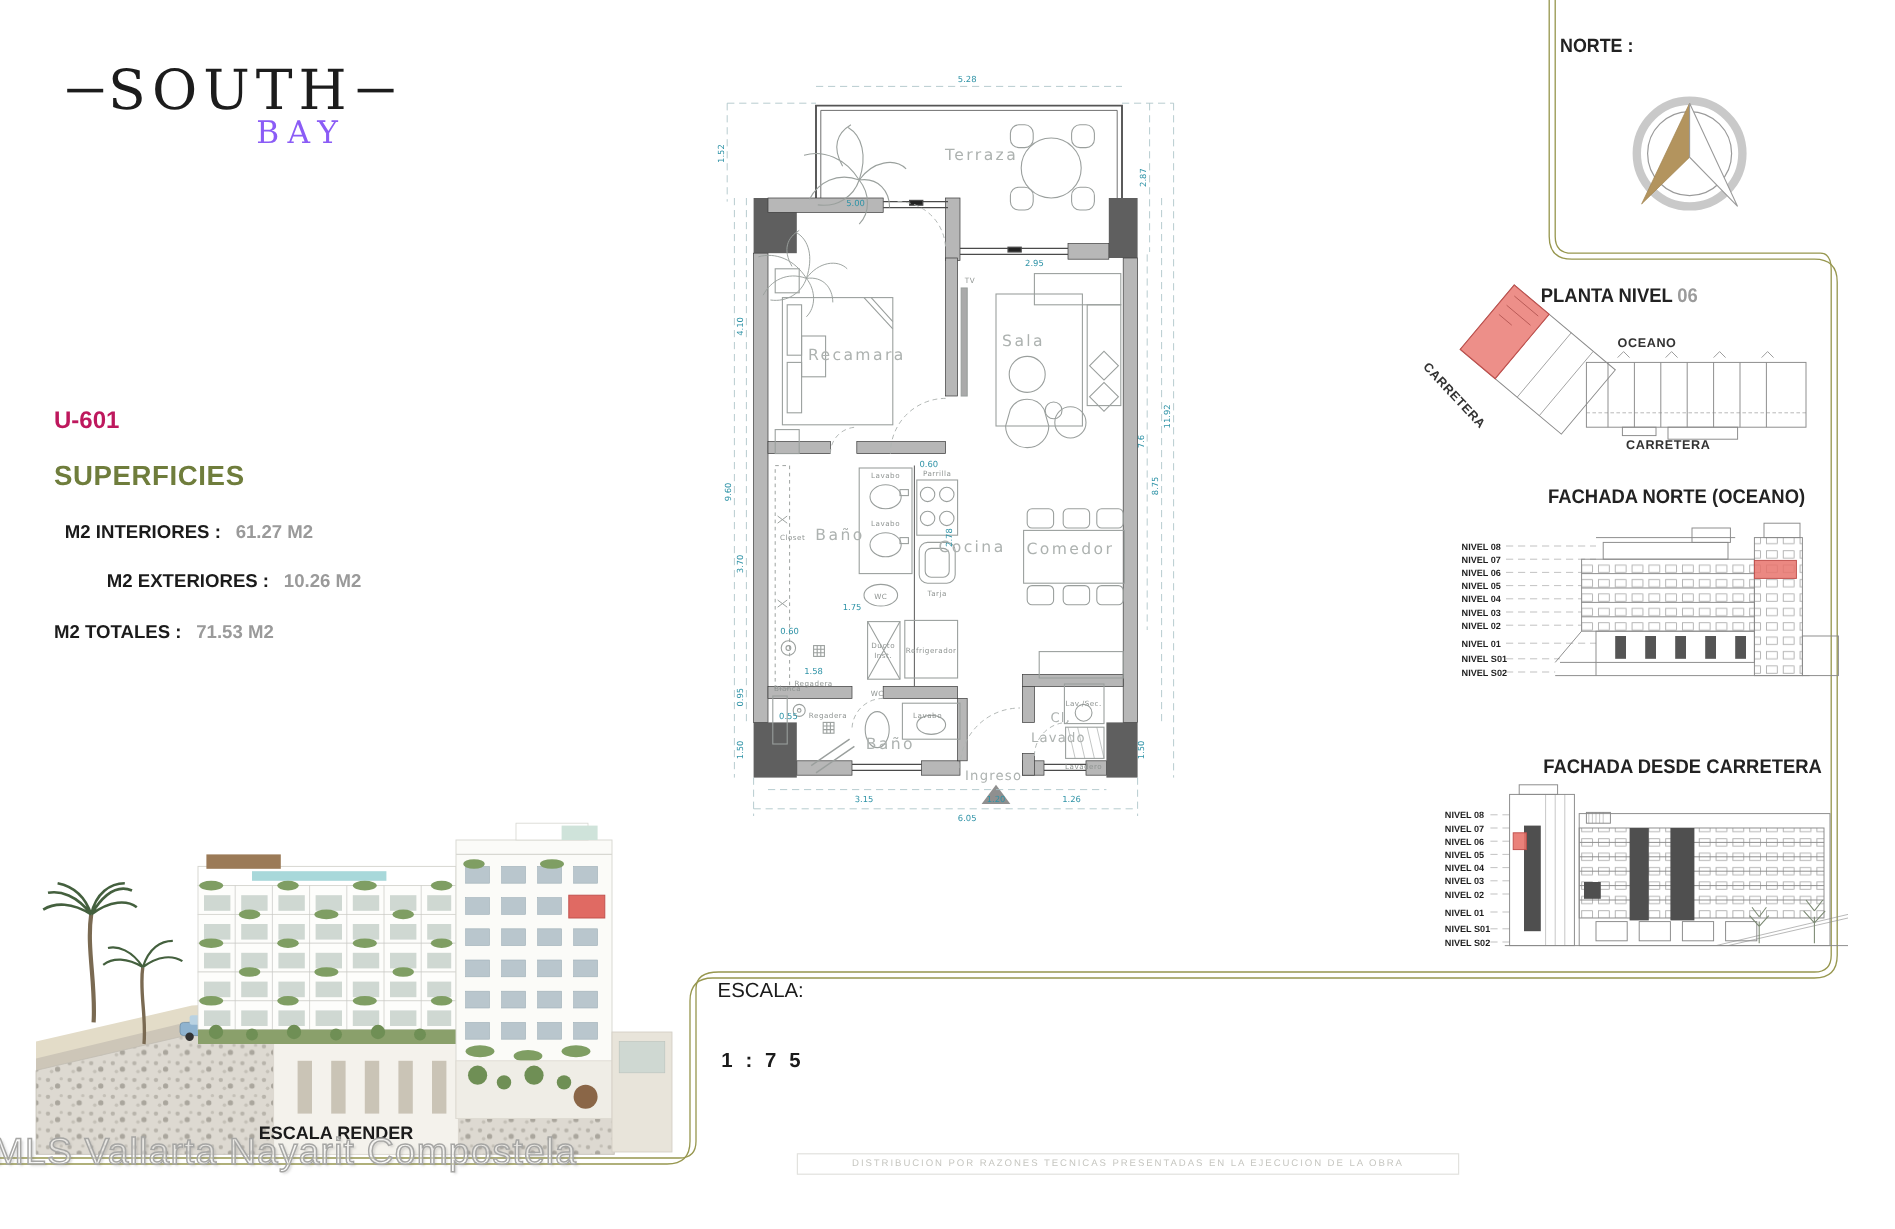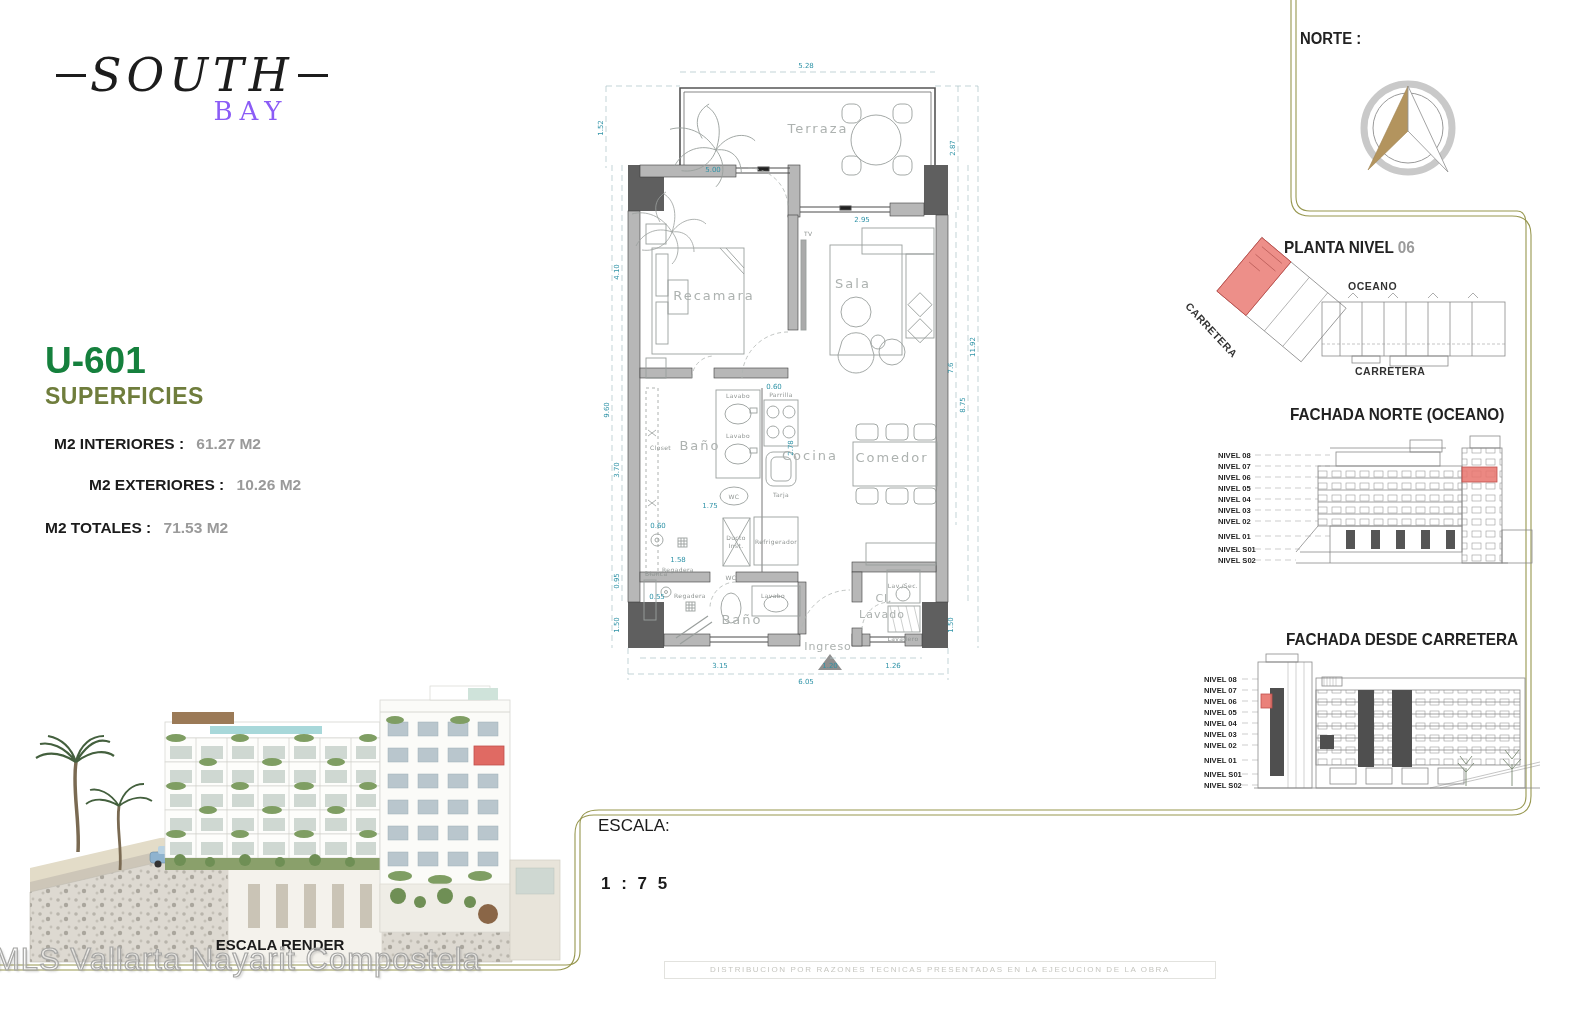--- a/index.html
+++ b/index.html
@@ -1,28 +1,28 @@
 <!DOCTYPE html>
 <html><head>
 <meta charset="utf-8">
 <style>
   html,body{margin:0;padding:0;background:#ffffff;}
   body{position:relative;width:1579px;height:1024px;overflow:hidden;
        font-family:"Liberation Sans",sans-serif;}
   .abs{position:absolute;}
   
   .logo{left:42px;top:48px;width:300px;text-align:center;z-index:2;}
-  .logo-line1{display:flex;align-items:center;justify-content:center;gap:4px;font-style:italic;}
+  .logo-line1{display:flex;align-items:center;justify-content:center;gap:4px;}
   .logo-word{font-family:"DejaVu Serif","Liberation Serif",serif;font-size:46px;
              letter-spacing:5px;color:#1c1c1c;font-weight:500;}
   .logo-dash{width:30px;height:3px;background:#1c1c1c;}
   .logo-sub{font-family:"DejaVu Serif","Liberation Serif",serif;font-size:26px;
             letter-spacing:7px;color:#8b5cf6;margin-top:-6px;padding-left:118px;}
   
-  .unit-id{left:45px;top:340px;font-size:37px;font-weight:700;color:#15803d;z-index:2;}
+  .unit-id{left:45px;top:340px;font-size:20px;font-weight:700;color:#be185d;z-index:2;}
   .unit-section{left:45px;top:383px;font-size:23px;font-weight:700;color:#6f7d3c;
                 letter-spacing:.5px;z-index:2;}
   .m2row{z-index:2;font-size:15.5px;white-space:nowrap;}
   .m2row b{color:#1b1b1b;font-weight:700;}
   .m2row span{color:#9a9a9a;font-weight:700;margin-left:8px;}
   
   .h{font-weight:700;color:#222;transform:scaleX(.93);transform-origin:left top;
      white-space:nowrap;z-index:2;}
   .h .gray{color:#9b9b9b;margin-left:4px;}
   .minilabel{font-weight:700;color:#333;font-size:10.5px;letter-spacing:.5px;

